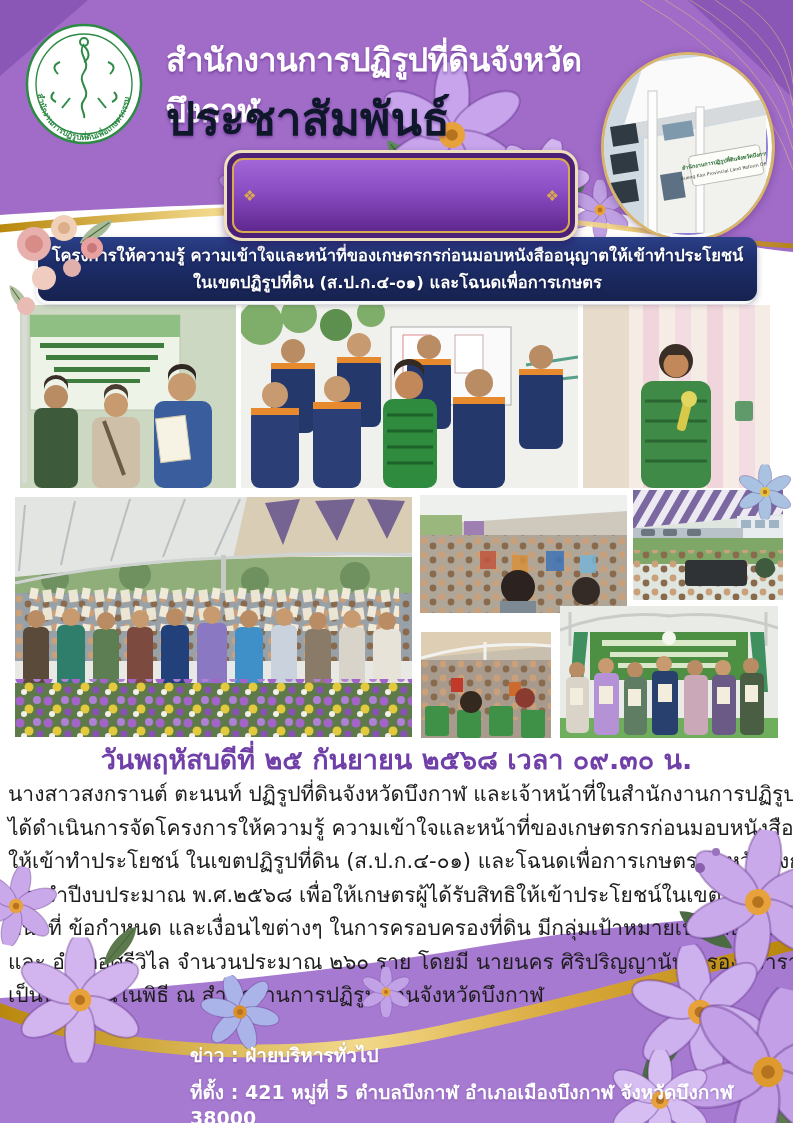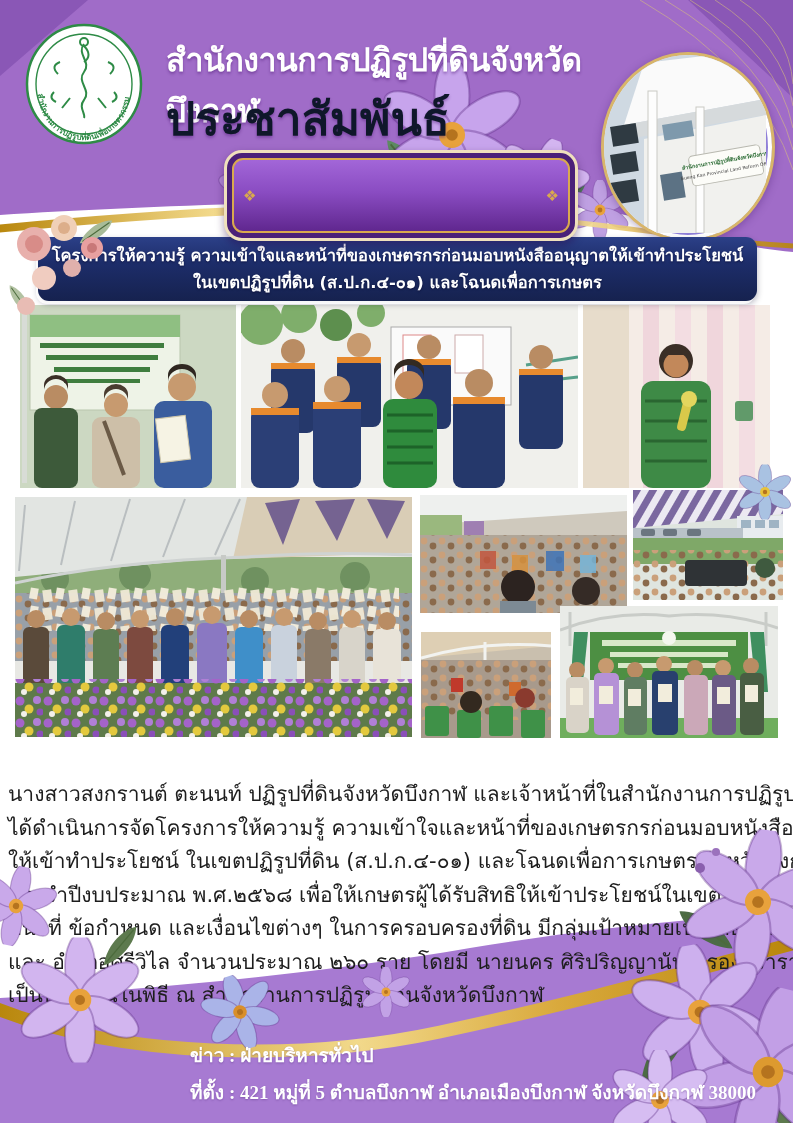--- a/index.html
+++ b/index.html
@@ -52,21 +52,21 @@
     color:#7040a8;font-size:27px;font-weight:700;}
   .article{position:absolute;left:8px;top:778px;width:780px;z-index:3;
     color:#1d1d1d;font-size:21px;line-height:33.5px;}
   .article div{white-space:nowrap;}
 
   
   .wave-svg{position:absolute;left:0;top:890px;z-index:1;}
   .flowers-overlay{position:absolute;left:0;top:0;z-index:6;pointer-events:none;}
   .footer{position:absolute;left:190px;top:1040px;z-index:7;color:#fff;}
   .footer .f-bold{font-size:19px;font-weight:700;margin-bottom:7px;
-    text-shadow:0 1px 2px rgba(80,40,120,.4);font-family:Liberation Serif, serif;}
+    text-shadow:0 1px 2px rgba(80,40,120,.4);}
 </style>
 </head>
 <body>
 
 <div class="page">
 
   <svg width="0" height="0" style="position:absolute">
     <defs>
       <linearGradient id="goldg" x1="0" y1="0" x2="1" y2="0">
         <stop offset="0" stop-color="#b8860b"></stop>
@@ -510,20 +510,21 @@
           </g>
         <g transform="translate(180,60)">
             <circle cx="11" cy="0" r="8" fill="#b98c63"></circle>
             <rect x="0" y="7" width="24" height="62" rx="5" fill="#495e43"></rect>
             <rect x="5" y="19" width="13" height="17" fill="#f2eddc"></rect>
           </g>
       </g>
     </svg>
   </div>
 
+  <div class="date-heading">วันพฤหัสบดีที่ ๒๕ กันยายน ๒๕๖๘  เวลา ๐๙.๓๐ น.</div>
 
   <div class="article">
     <div>นางสาวสงกรานต์ ตะนนท์ ปฏิรูปที่ดินจังหวัดบึงกาฬ และเจ้าหน้าที่ในสำนักงานการปฏิรูปที่ดินจังหวัดบึงกาฬ</div>
     <div>ได้ดำเนินการจัดโครงการให้ความรู้ ความเข้าใจและหน้าที่ของเกษตรกรก่อนมอบหนังสืออนุญาต</div>
     <div>ให้เข้าทำประโยชน์ ในเขตปฏิรูปที่ดิน (ส.ป.ก.๔-๐๑) และโฉนดเพื่อการเกษตร จังหวัดบึงกาฬ</div>
     <div>ประจำปีงบประมาณ พ.ศ.๒๕๖๘ เพื่อให้เกษตรผู้ได้รับสิทธิให้เข้าประโยชน์ในเขตปฏิรูปที่ดินได้ทราบถึงสิทธิ</div>
     <div>หน้าที่ ข้อกำหนด และเงื่อนไขต่างๆ ในการครอบครองที่ดิน มีกลุ่มเป้าหมายเป็นเกษตรกร ใน อำเภอเมืองบึงกาฬ</div>
     <div>และ อำเภอศรีวิไล จำนวนประมาณ ๒๖๐ ราย โดยมี นายนคร ศิริปริญญานันท์ รองผู้ว่าราชการจังหวัดบึงกาฬ</div>
     <div>เป็นประธานในพิธี ณ สำนักงานการปฏิรูปที่ดินจังหวัดบึงกาฬ</div>
   </div>

